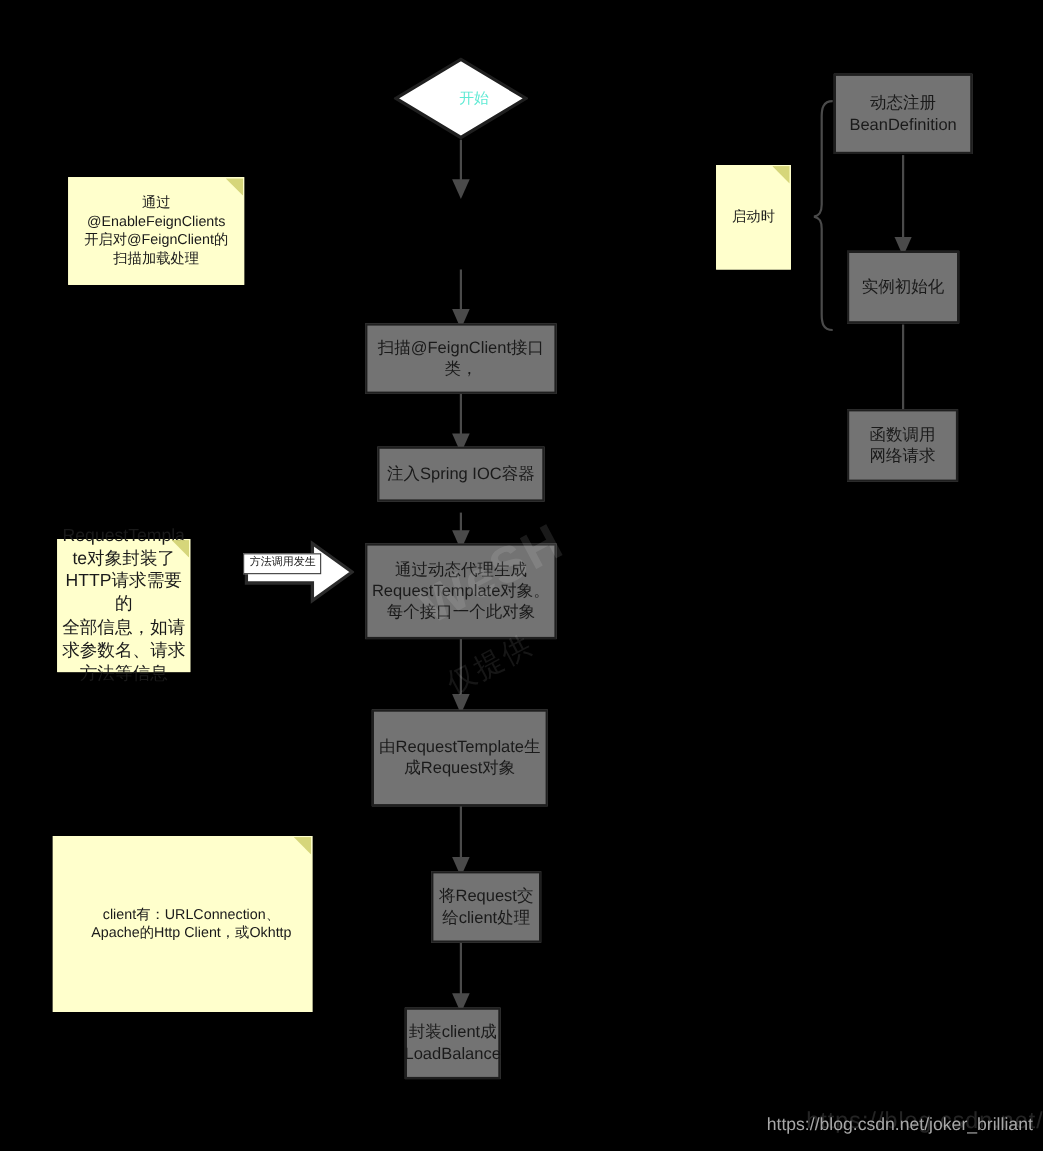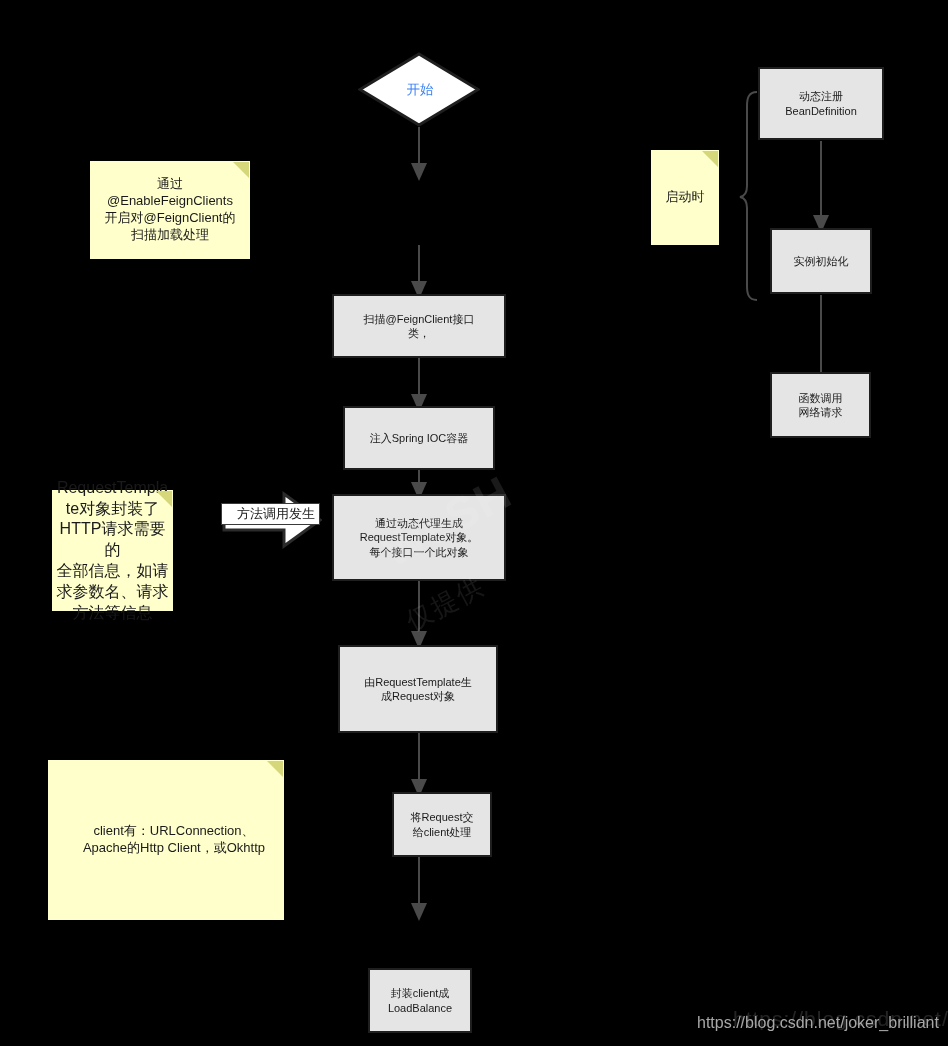--- a/index.html
+++ b/index.html
@@ -22,29 +22,29 @@
     position: absolute;
     left: 0;
     top: 0;
     width: 948px;
     height: 1046px;
   }
   
   .node {
     position: absolute;
     box-sizing: border-box;
-    background: #e5e5e5;
+    background: #737373;
     border: 2px solid #1f1f1f;
     color: #1a1a1a;
     display: flex;
     align-items: center;
     justify-content: center;
     text-align: center;
     line-height: 1.28;
-    font-size: 11px;
+    font-size: 15px;
     white-space: pre-line;
     z-index: 5;
   }
   
   .note {
     position: absolute;
     box-sizing: border-box;
     background: #ffffcc;
     border: 1px solid #ffffcc;
     color: #1a1a1a;
@@ -66,44 +66,44 @@
     background: #d6d67a;
     clip-path: polygon(0 0, 100% 100%, 100% 0);
   }
   
   .diamond-wrap {
     position: absolute;
     z-index: 5;
   }
   .diamond-label {
     position: absolute;
-    left: 1px;
+    left: 12px;
     top: 0;
     width: 100%;
     height: 100%;
     display: flex;
     align-items: center;
     justify-content: center;
     font-size: 13.5px;
-    color: #3b82f6;
+    color: #5eead4;
   }
   
   .block-arrow {
     position: absolute;
     z-index: 4;
   }
   .arrow-label {
     position: absolute;
     box-sizing: border-box;
     background: #ffffff;
     border: 1px solid #3a3a3a;
     color: #1a1a1a;
-    font-size: 13px;
+    font-size: 10px;
     line-height: 1;
-    padding: 3px 4px 4px 15px;
+    padding: 3px 4px 4px 5px;
     z-index: 6;
     white-space: nowrap;
   }
   
   .wm-diag {
     position: absolute;
     z-index: 7;
     color: #ffffff;
     opacity: 0.10;
     font-size: 46px;
@@ -185,44 +185,44 @@
     <svg width="122" height="75" viewBox="0 0 122 75" xmlns="http://www.w3.org/2000/svg">
       <polygon points="61,2 120,37.5 61,73 2,37.5" fill="#ffffff" stroke="#1f1f1f" stroke-width="3"></polygon>
     </svg>
     <div class="diamond-label">开始</div>
   </div>
 
 
   <div class="node" style="left:332px; top:294px; width:174px; height:64px;">扫描@FeignClient接口
 类，</div>
 
-  <div class="node" style="left:343px; top:406px; width:152px; height:64px;">注入Spring IOC容器</div>
+  <div class="node" style="left:343px; top:406px; width:152px; height:50px;">注入Spring IOC容器</div>
 
   <div class="node" style="left:332px; top:494px; width:174px; height:87px;">通过动态代理生成
 RequestTemplate对象。
 每个接口一个此对象</div>
 
   <div class="node" style="left:338px; top:645px; width:160px; height:88px;">由RequestTemplate生
 成Request对象</div>
 
   <div class="node" style="left:368px; top:792px; width:100px; height:65px;margin-left:24px;">将Request交
 给client处理</div>
 
-  <div class="node" style="left:368px; top:968px; width:104px; height:65px;">封装client成
+  <div class="node" style="left:368px; top:916px; width:87px; height:65px;">封装client成
 LoadBalance</div>
 
   <div class="node" style="left:758px; top:67px; width:126px; height:73px;">动态注册
 BeanDefinition</div>
 
   <div class="node" style="left:770px; top:228px; width:102px; height:66px;">实例初始化</div>
 
   <div class="node" style="left:770px; top:372px; width:101px; height:66px;">函数调用
 网络请求</div>
 
-  <div class="note" style="left:90px; top:161px; width:160px; height:98px;">
+  <div class="note" style="left:62px; top:161px; width:160px; height:98px;">
     <span class="fold"></span>
     <span style="white-space:pre-line;">通过
 @EnableFeignClients
 开启对@FeignClient的
 扫描加载处理</span>
   </div>
 
   <div class="note" style="left:52px; top:490px; width:121px; height:121px; font-size:16px;">
     <span class="fold"></span>
     <span style="white-space:pre-line;">RequestTempla

